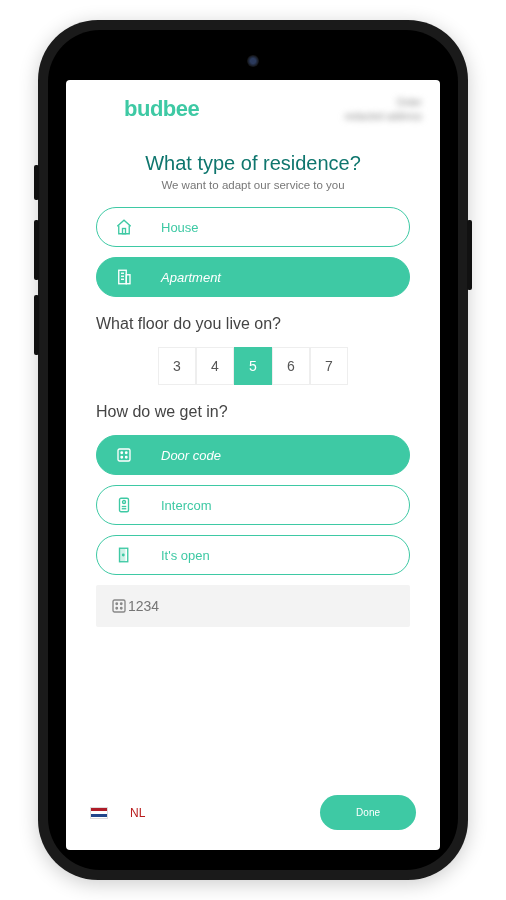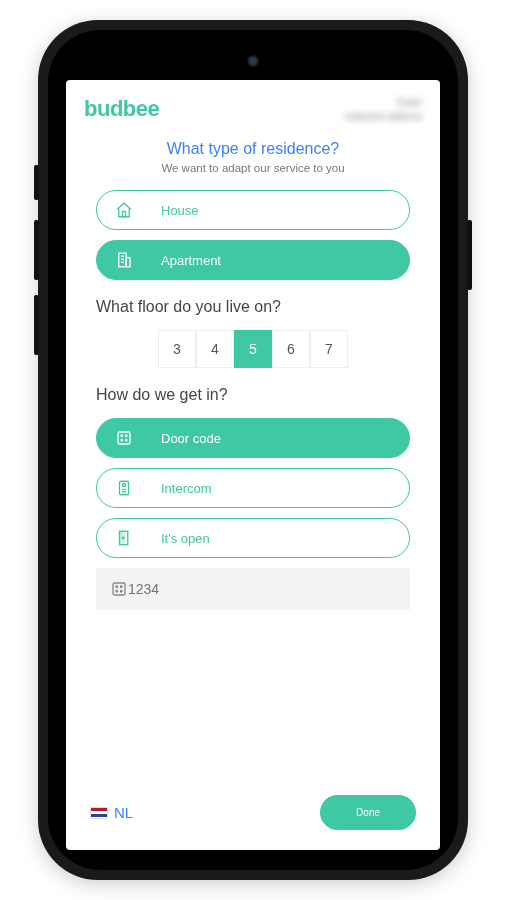--- a/index.html
+++ b/index.html
@@ -65,39 +65,40 @@
       display: flex;
       justify-content: space-between;
       align-items: flex-start;
       padding: 16px 18px 8px;
     }
     .logo {
       color: #3ec9a4;
       font-weight: 700;
       font-size: 22px;
       letter-spacing: -0.5px;
+      margin-left: 40px;
     }
     .header-right {
       text-align: right;
       filter: blur(3px);
       color: #888;
       font-size: 10px;
       line-height: 1.4;
     }
     .content {
       flex: 1;
       padding: 8px 30px 0;
       overflow-y: auto;
     }
     .q-title {
       text-align: center;
-      font-size: 16px;
-      color: #3b82f6;
+      font-size: 20px;
+      color: #0f766e;
       font-weight: 500;
-      margin-top: 0;
+      margin-top: 12px;
     }
     .q-subtitle {
       text-align: center;
       font-size: 11.5px;
       color: #777;
       margin-top: 4px;
       margin-bottom: 16px;
     }
     .pill {
       display: flex;
@@ -112,20 +113,21 @@
     }
     .pill.outline {
       border: 1.5px solid #3ec9a4;
       color: #3ec9a4;
       background: #fff;
     }
     .pill.filled {
       background: #3ec9a4;
       color: #fff;
       border: 1.5px solid #3ec9a4;
+      font-style: italic;
     }
     .pill .icon {
       display: flex;
       align-items: center;
       justify-content: center;
       width: 18px;
       height: 18px;
     }
     .section-title {
       text-align: left;
@@ -181,23 +183,23 @@
     }
     .footer {
       display: flex;
       justify-content: space-between;
       align-items: center;
       padding: 14px 24px 20px;
     }
     .lang {
       display: flex;
       align-items: center;
-      gap: 6px;
-      font-size: 15px;
-      color: #3b82f6;
+      gap: 22px;
+      font-size: 12px;
+      color: #b91c1c;
       cursor: pointer;
     }
     .flag {
       width: 18px;
       height: 12px;
       display: flex;
       flex-direction: column;
       border: 1px solid #ddd;
     }
     .flag div { flex: 1; }

